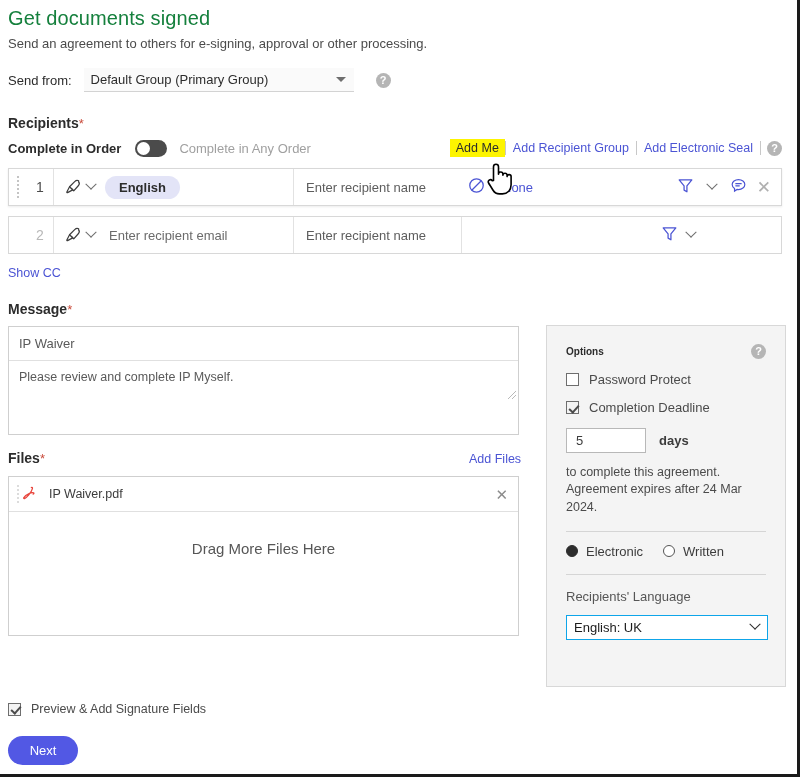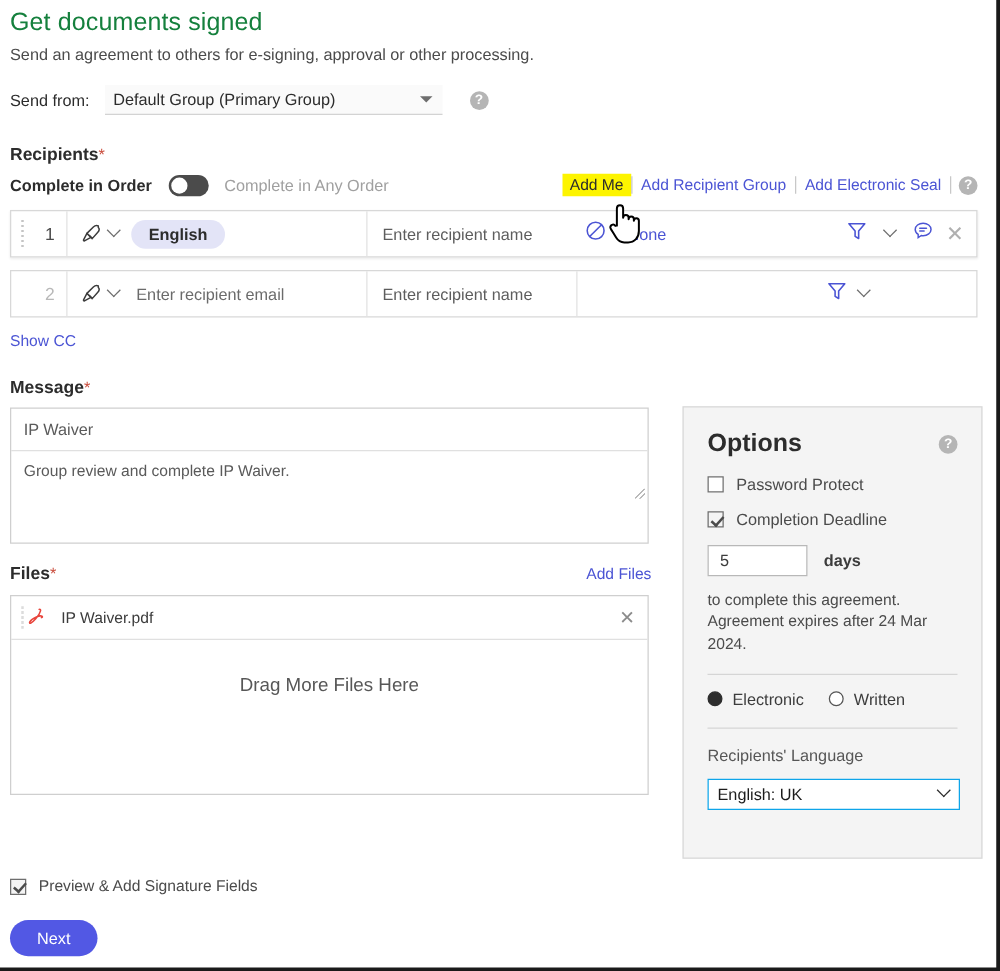--- a/index.html
+++ b/index.html
@@ -300,21 +300,21 @@
   .options-panel {
     position: absolute;
     left: 546px; top: 325px;
     width: 240px; height: 362px;
     background: #f4f4f4;
     border: 1px solid #d8d8d8;
     box-sizing: border-box;
     padding: 18px 19px;
   }
   .opt-title-row { display: flex; align-items: center; justify-content: space-between; }
-  .opt-title { font-size: 20px; font-weight: bold; color: #2c2c2c; }
+  .opt-title { font-size: 10px; font-weight: bold; color: #2c2c2c; }
   .opt-check-row {
     display: flex; align-items: center;
     margin-top: 13px;
     font-size: 13px; color: #4b4b4b;
   }
   .cbox {
     width: 13px; height: 13px;
     border: 1px solid #6e6e6e;
     background: #ffffff;
     margin-right: 10px;
@@ -520,21 +520,21 @@
   </div>
 
   <div class="showcc">Show CC</div>
 
   <div class="msg-label section-label">
     <span>Message</span><span class="req-star">*</span>
   </div>
   <div class="msg-box">
     <div class="msg-subject">IP Waiver</div>
     <div class="msg-body">
-      <span>Group review and complete IP Waiver.</span>
+      <span>Please review and complete IP Myself.</span>
     </div>
     <div class="resize-grip"></div>
   </div>
 
   <div class="files-label section-label">
     <span>Files</span><span class="req-star">*</span>
   </div>
   <div class="add-files">Add Files</div>
   <div class="files-box">
     <div class="file-row">

